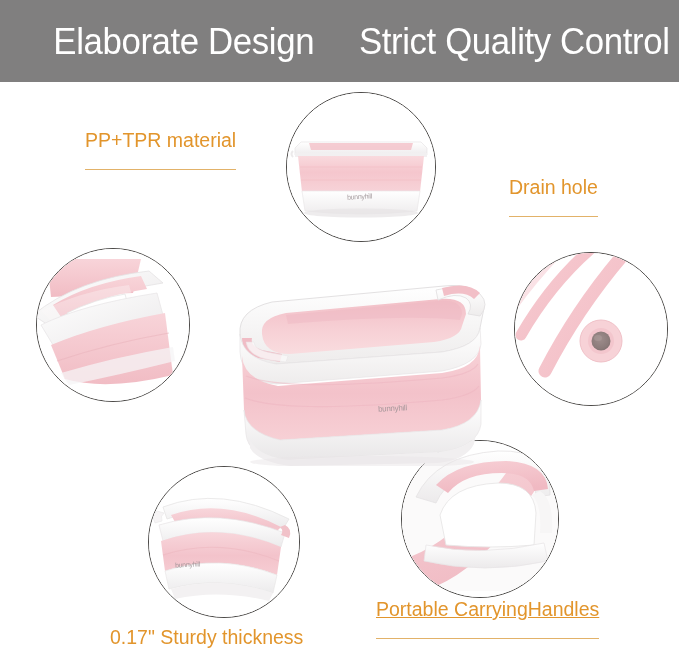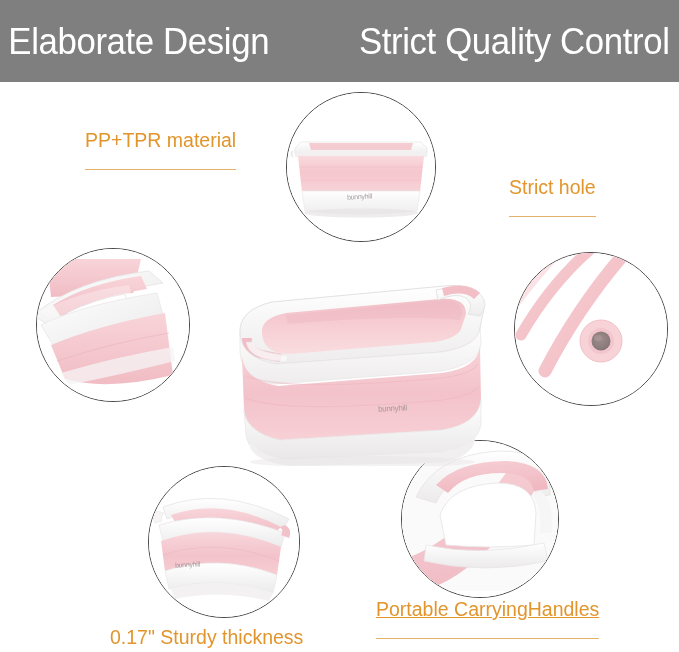--- a/index.html
+++ b/index.html
@@ -29,21 +29,21 @@
     background: #807f7f;
   }
   .header-inner {
     position: absolute;
     left: 0;
     top: 0;
     width: 679px;
     height: 82px;
     display: flex;
     align-items: center;
-    justify-content: space-between;
+    justify-content: flex-end;
     gap: 26px;
   }
   .header-title {
     color: #ffffff;
     font-family: "Liberation Sans", sans-serif;
     font-size: 37px;
     font-weight: 400;
     letter-spacing: -0.4px;
     line-height: 1;
     white-space: nowrap;
@@ -319,17 +319,17 @@
       <path d="M16 138 Q18 160 52 168 L214 158 Q250 152 253 128 L253 152 Q250 174 214 180 L54 188 Q20 184 18 162 Z" fill="url(#botWh)" stroke="#e6e4e5" stroke-width="0.7"></path>
 
       <path d="M22 168 Q30 184 60 188 L212 180 Q242 176 248 162 L246 172 Q238 188 210 191 L62 194 Q30 190 22 176 Z" fill="#f1eff0"></path>
 
       <ellipse cx="134" cy="190" rx="112" ry="6" fill="#e9e6e7" opacity="0.5"></ellipse>
     </svg>
     <div class="brand-mark" style="left:150px; top:132px; font-size:8px;">bunnyhill</div>
   </div>
 
   <div class="label l-ppt">PP+TPR material</div>
-  <div class="label l-drain">Strict hole</div>
+  <div class="label l-drain">Drain hole</div>
   <div class="label l-hand">Portable CarryingHandles</div>
   <div class="label l-thick">0.17" Sturdy thickness</div>
 
 </div>
 
 </body></html>

